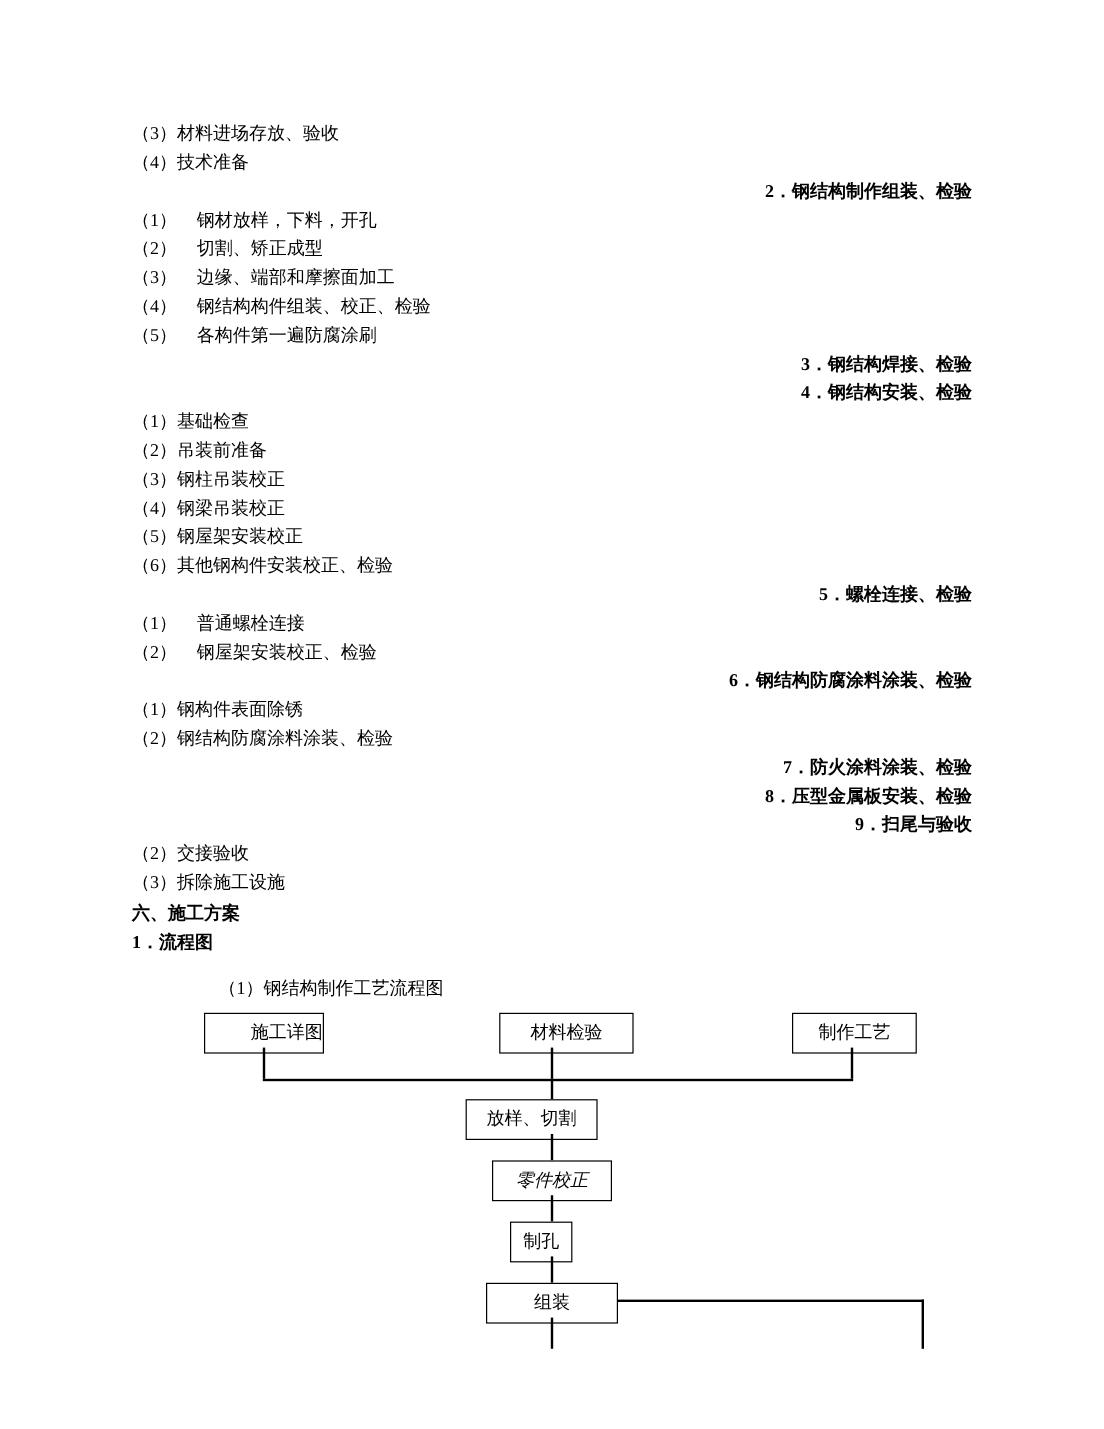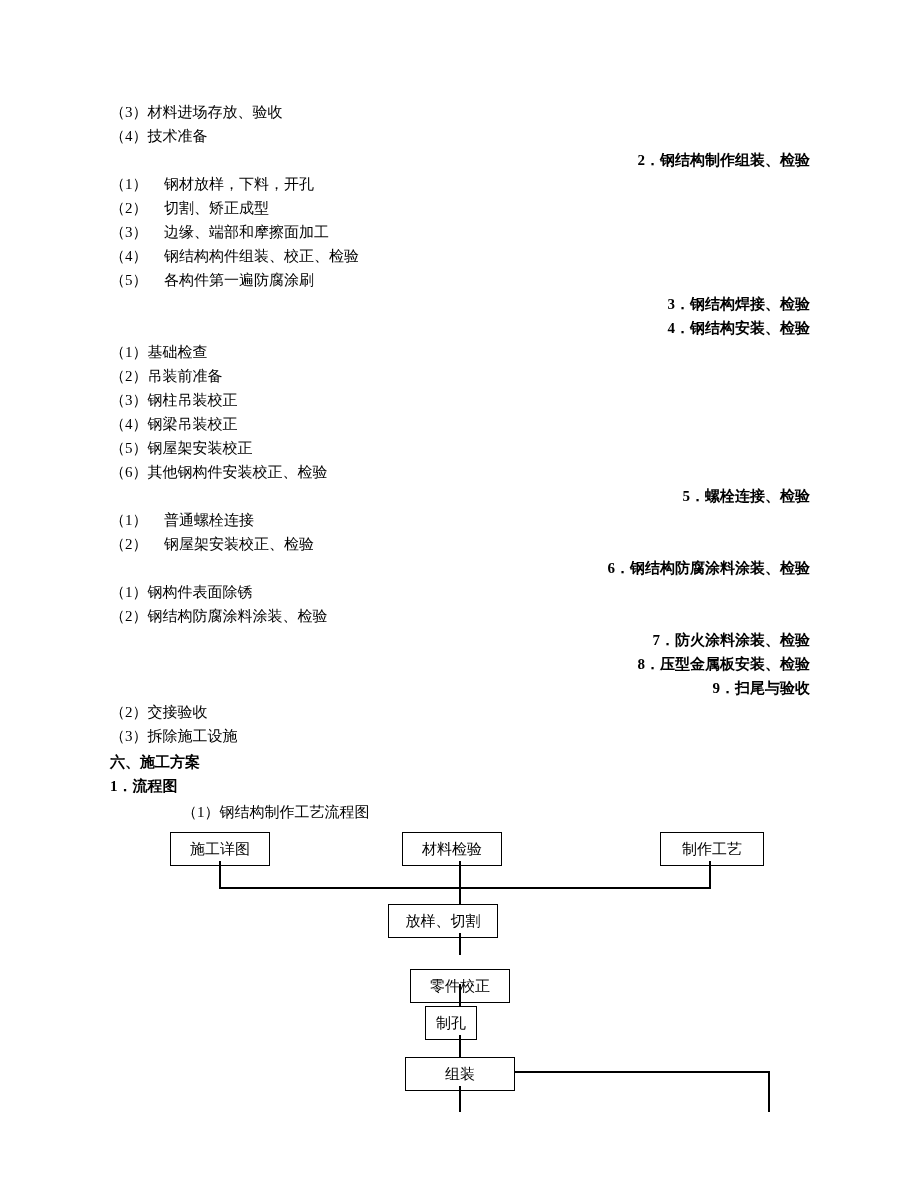--- a/index.html
+++ b/index.html
@@ -16,21 +16,21 @@
     padding: 100px 110px 60px 110px;
   }
   .indent-sub { margin-left: 48px; }
   .indent-num { margin-left: 24px; text-align: right; }
   .indent-subnum { margin-left: 48px; }
   .indent-subnum-wide { margin-left: 48px; }
   .indent-subnum-wide .paren-label { display:inline-block; width: 54px; }
   .bold { font-weight: bold; }
   .line { margin: 0; padding: 0; }
   .section-6 { font-weight: bold; margin-top: 2px; }
-  .flow-title-indent { margin-left: 72px; margin-top: 2px; margin-bottom: 8px; }
+  .flow-title-indent { margin-left: 72px; margin-top: 14px; margin-bottom: 8px; }
 
   
   .flow-wrap {
     position: relative;
     width: 700px;
     height: 320px;
     margin-left: 30px;
   }
   .fbox {
     position: absolute;
@@ -85,38 +85,38 @@
   <div class="indent-num bold line">9．扫尾与验收</div>
   <div class="indent-subnum line">（2）交接验收</div>
   <div class="indent-subnum line">（3）拆除施工设施</div>
 
   <div class="section-6 line">六、施工方案</div>
   <div class="bold line">1．流程图</div>
   <div class="flow-title-indent line">（1）钢结构制作工艺流程图</div>
 
   <div class="flow-wrap">
 
-    <div class="fbox" style="left:30px; top:0; width:100px;">施工详图</div>
-    <div class="fbox" style="left:262px; top:0; width:100px;">材料检验</div>
+    <div class="fbox" style="left:30px; top:0; width:100px;text-align:right;">施工详图</div>
+    <div class="fbox" style="left:276px; top:0; width:112px;">材料检验</div>
     <div class="fbox" style="left:520px; top:0; width:104px;">制作工艺</div>
 
     <div class="fline" style="left:79px; top:29px; width:2px; height:26px;"></div>
 
     <div class="fline" style="left:319px; top:29px; width:2px; height:26px;"></div>
 
     <div class="fline" style="left:569px; top:29px; width:2px; height:26px;"></div>
 
     <div class="fline" style="left:79px; top:55px; width:492px; height:2px;"></div>
 
     <div class="fline" style="left:319px; top:55px; width:2px; height:17px;"></div>
 
     <div class="fbox" style="left:248px; top:72px; width:110px;">放样、切割</div>
     <div class="fline" style="left:319px; top:101px; width:2px; height:22px;"></div>
 
-    <div class="fbox" style="left:270px; top:137px; width:100px;">零件校正</div>
+    <div class="fbox" style="left:270px; top:123px; width:100px;font-style:italic;">零件校正</div>
     <div class="fline" style="left:319px; top:152px; width:2px; height:22px;"></div>
 
     <div class="fbox" style="left:285px; top:174px; width:52px;">制孔</div>
     <div class="fline" style="left:319px; top:203px; width:2px; height:22px;"></div>
 
     <div class="fbox" style="left:265px; top:225px; width:110px;">组装</div>
     <div class="fline" style="left:319px; top:254px; width:2px; height:26px;"></div>
 
     <div class="fline" style="left:375px; top:239px; width:255px; height:2px;"></div>
     <div class="fline" style="left:628px; top:239px; width:2px; height:41px;"></div>

